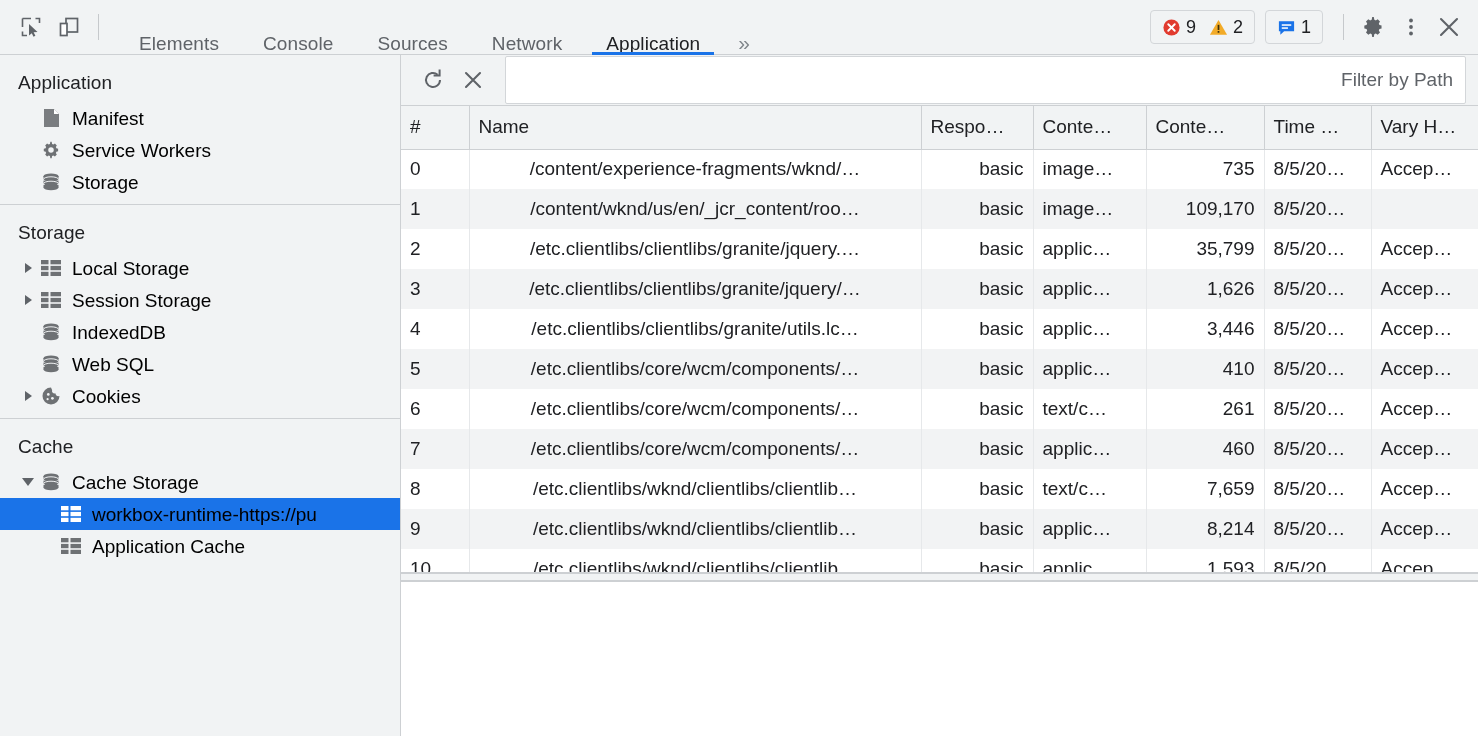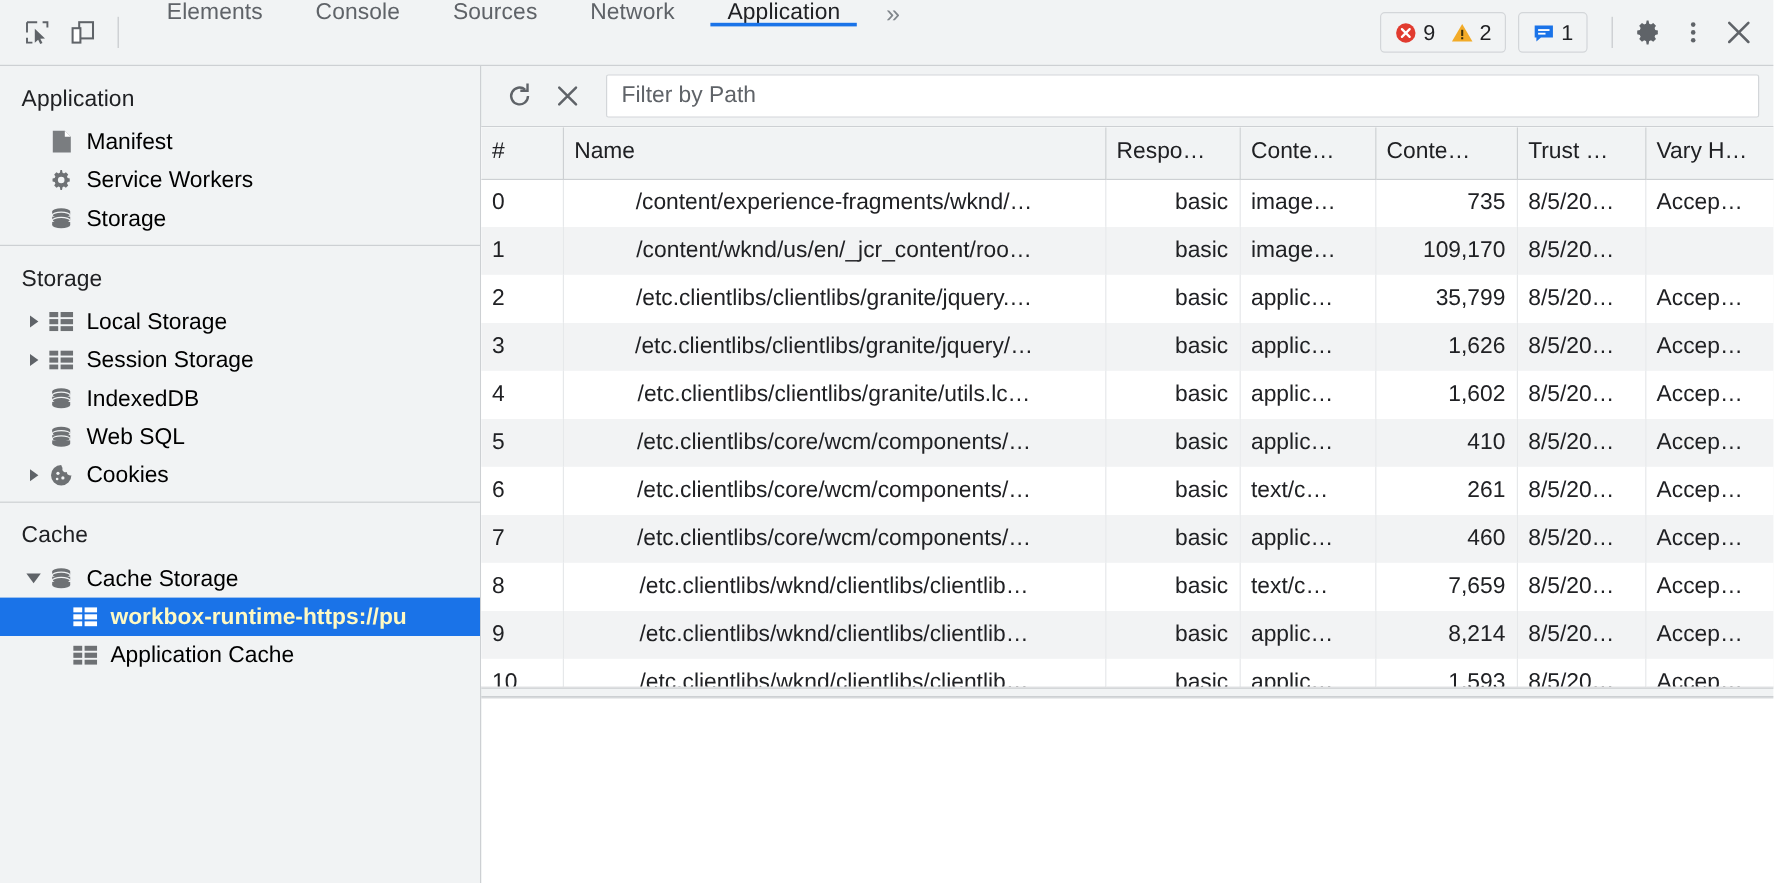--- a/index.html
+++ b/index.html
@@ -48,21 +48,21 @@
   }
   .tb-sep {
     width: 1px;
     height: 26px;
     background: #c6c9cc;
     margin: 0 10px;
     flex: 0 0 auto;
   }
   .tabs {
     display: flex;
-    align-items: flex-start;
+    align-items: flex-end;
     height: 55px;
     flex: 0 0 auto;
     margin-left: 8px;
   }
   .tab {
     display: flex;
     align-items: center;
     padding: 0 22px;
     font-size: 19px;
     color: #5f6368;
@@ -143,22 +143,21 @@
     height: 32px;
     padding-left: 18px;
     font-size: 19px;
     color: #000000;
     cursor: pointer;
     white-space: nowrap;
     box-sizing: border-box;
   }
   .tree-row.selected {
     background: #1a73e8;
-    color: #fef9c3;
-    font-weight: bold;
+    color: #000000;
   }
   .twisty {
     width: 20px;
     flex: 0 0 20px;
     display: flex;
     align-items: center;
     justify-content: center;
   }
   .twisty-blank { width: 20px; flex: 0 0 20px; }
   .tri {
@@ -203,32 +202,33 @@
     gap: 4px;
   }
   .fb-btn {
     width: 36px; height: 36px;
     display: flex; align-items: center; justify-content: center;
     cursor: pointer;
     flex: 0 0 auto;
   }
   .filter-input {
     flex: 1 1 auto;
-    height: 36px;
+    height: 48px;
     background: #ffffff;
     border: 1px solid #d3d6d9;
     border-radius: 2px;
     margin-left: 10px;
     padding: 0 12px;
     font-family: "Liberation Sans", sans-serif;
     font-size: 19px;
     color: #202124;
     box-sizing: border-box;
     outline: none;
     min-width: 0;
+    text-align: right;
   }
   .filter-input::placeholder { color: #5f6368; opacity: 1; }
 
   
   .grid-wrap {
     height: 466px;
     min-height: 466px;
     overflow: hidden;
     position: relative;
     background: #ffffff;
@@ -593,21 +593,21 @@
 
       <div class="grid-wrap">
         <table class="grid">
           <thead>
             <tr>
               <th class="col-num">#</th>
               <th class="col-name">Name</th>
               <th class="col-resp">Respo…</th>
               <th class="col-ctype">Conte…</th>
               <th class="col-clen">Conte…</th>
-              <th class="col-time">Trust …</th>
+              <th class="col-time">Time …</th>
               <th class="col-vary">Vary H…</th>
             </tr>
           </thead>
           <tbody id="grid-body">
               <tr>
                 <td class="col-num">0</td>
                 <td class="col-name">/content/experience-fragments/wknd/…</td>
                 <td class="col-resp">basic</td>
                 <td class="col-ctype">image…</td>
                 <td class="col-clen">735</td>
@@ -639,21 +639,21 @@
                 <td class="col-ctype">applic…</td>
                 <td class="col-clen">1,626</td>
                 <td class="col-time">8/5/20…</td>
                 <td class="col-vary">Accep…</td>
               </tr>
               <tr>
                 <td class="col-num">4</td>
                 <td class="col-name">/etc.clientlibs/clientlibs/granite/utils.lc…</td>
                 <td class="col-resp">basic</td>
                 <td class="col-ctype">applic…</td>
-                <td class="col-clen">1,602</td>
+                <td class="col-clen">3,446</td>
                 <td class="col-time">8/5/20…</td>
                 <td class="col-vary">Accep…</td>
               </tr>
               <tr>
                 <td class="col-num">5</td>
                 <td class="col-name">/etc.clientlibs/core/wcm/components/…</td>
                 <td class="col-resp">basic</td>
                 <td class="col-ctype">applic…</td>
                 <td class="col-clen">410</td>
                 <td class="col-time">8/5/20…</td>

